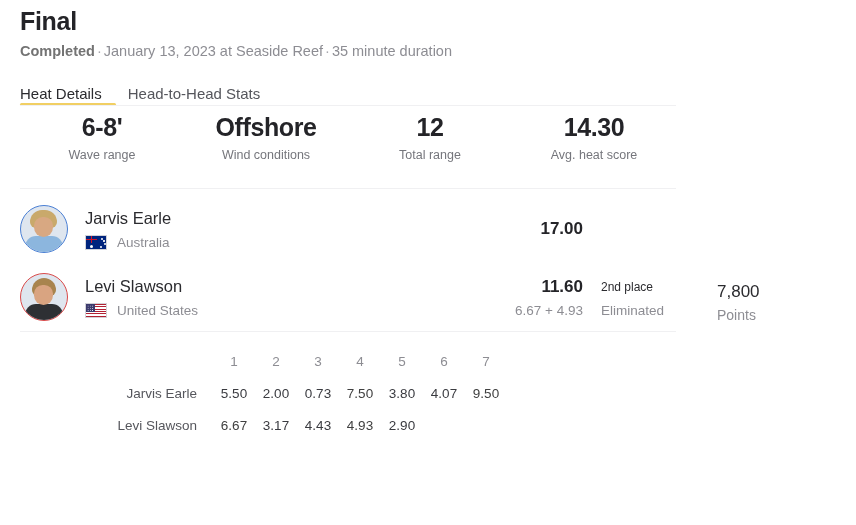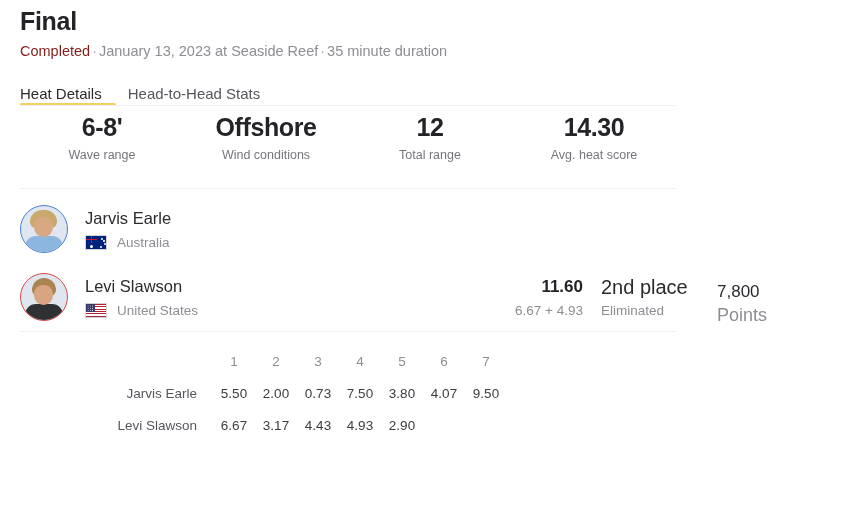--- a/index.html
+++ b/index.html
@@ -14,21 +14,21 @@
 
   
   .title {
     font-size: 25px; font-weight: bold; letter-spacing: -0.3px;
     color: #242428; line-height: 30px; padding-top: 6px;
   }
   .subtitle {
     font-size: 14.5px; color: #8d8d93; line-height: 20px;
     margin-top: 5px; white-space: nowrap;
   }
-  .subtitle .status { color: #7f1d1d; font-weight: normal; }
+  .subtitle .status { color: #737373; font-weight: bold; }
   .subtitle .dot { color: #a8a8ae; padding: 0 2px; }
 
   
   .tabs { display: flex; gap: 26px; margin-top: 23px; position: relative; }
   .tab {
     font-size: 15px; color: #55565c; line-height: 20px;
     padding-bottom: 2px; cursor: pointer; white-space: nowrap;
   }
   .tab.active { color: #2b2b2f; }
   .tab.active::after {
@@ -112,26 +112,26 @@
   .flag-us .canton::after {
       content: ""; position: absolute; inset: 1px;
       background:
         radial-gradient(#fff 0.6px, transparent 0.7px) 0 0 / 2.2px 2.2px; }
 
   .ascores { flex: 0 0 auto; width: 168px; text-align: right; }
   .score-main { font-size: 17px; font-weight: bold; color: #242428; line-height: 22px; }
   .score-sub { font-size: 13.5px; color: #8d8d93; margin-top: 4px; line-height: 17px; }
 
   .aplace { flex: 0 0 auto; width: 134px; padding-left: 18px; }
-  .place-main { font-size: 20px; color: #2b2b2f; line-height: 22px; }
+  .place-main { font-size: 12px; color: #2b2b2f; line-height: 22px; }
   .place-sub { font-size: 13.5px; color: #8d8d93; margin-top: 4px; line-height: 17px; }
 
   .apoints { flex: 0 0 auto; width: 100px; }
   .pts-main { font-size: 17px; color: #2b2b2f; line-height: 22px; margin-top: 10px; }
-  .pts-sub { font-size: 18px; color: #8d8d93; margin-top: 4px; line-height: 17px; }
+  .pts-sub { font-size: 14px; color: #8d8d93; margin-top: 4px; line-height: 17px; }
 
   
   .wavewrap { padding-top: 14px; }
   .wtable { border-collapse: collapse; margin-left: 85px; }
   .wtable th, .wtable td {
     font-weight: normal; font-size: 13.5px; line-height: 18px;
     text-align: center; width: 42px; padding: 7px 0;
   }
   .wtable th { color: #8d8d93; }
   .wtable td { color: #3a3b40; }
@@ -198,20 +198,21 @@
             <span class="st s1"></span>
               <span class="st s2"></span>
             <span class="st s3"></span>
               <span class="st s4"></span>
               <span class="st s5"></span>
           </span>
           <span class="country">Australia</span>
         </div>
       </div>
       <div class="ascores">
+        <div class="score-main">17.00</div>
       </div>
       <div class="aplace">
         <div class="place-main"></div>
         <div class="place-sub"></div>
       </div>
       <div class="apoints">
         <div class="pts-main"></div>
         <div class="pts-sub"></div>
       </div>
     </div>

